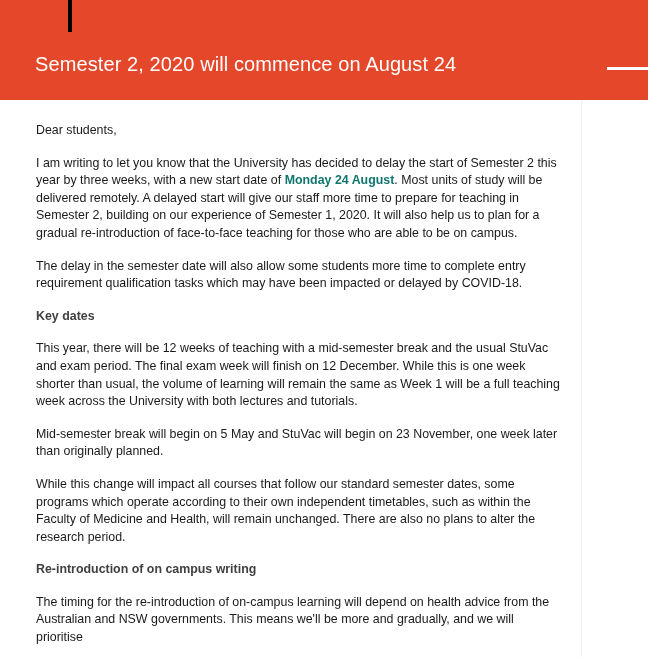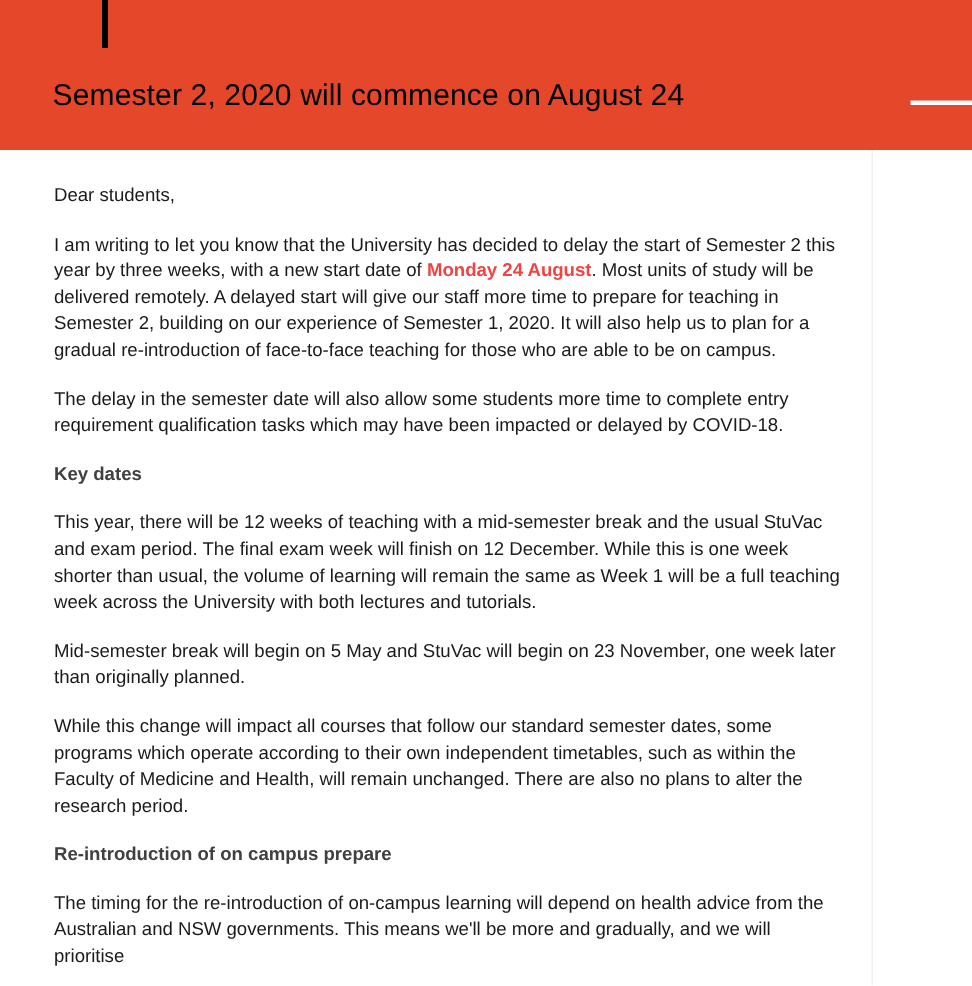--- a/index.html
+++ b/index.html
@@ -30,21 +30,21 @@
     width: 4px;
     height: 34px;
     background: #000000;
   }
   .banner-title {
     position: absolute;
     left: 35px;
     top: 51px;
     font-size: 20px;
     line-height: 26px;
-    color: #000000;
+    color: #ffffff;
     font-weight: 400;
     letter-spacing: 0.1px;
     white-space: nowrap;
   }
   .banner-rule {
     position: absolute;
     left: 607px;
     top: 67px;
     width: 60px;
     height: 3px;
@@ -78,21 +78,21 @@
   }
   h3.subhead {
     margin: 0 0 15px 0;
     font-size: 12.4px;
     line-height: 17.6px;
     font-weight: bold;
     color: #404040;
   }
   .b {
     font-weight: bold;
-    color: #ef4444;
+    color: #0f766e;
   }
 </style>
 </head>
 <body>
 
 <div class="banner">
   <div class="banner-caret"></div>
   <div class="banner-title">Semester 2, 2020 will commence on August 24</div>
   <div class="banner-rule"></div>
 </div>
@@ -108,18 +108,18 @@
 
     <h3 class="subhead">Key dates</h3>
 
     <p class="para">This year, there will be 12 weeks of teaching with a mid-semester break and the usual StuVac and exam period. The final exam week will finish on 12 December. While this is one week shorter than usual, the volume of learning will remain the same as Week 1 will be a full teaching week across the University with both lectures and tutorials.</p>
 
     <p class="para">Mid-semester break will begin on 5 May and StuVac will begin on 23 November, one week later than originally planned.</p>
 
     <p class="para">While this change will impact all courses that follow our standard semester dates, some programs which operate according to their own independent timetables, such as within the Faculty of Medicine and Health, will remain unchanged. There are also no plans to alter the research period.</p>
 
 
-    <h3 class="subhead">Re-introduction of on campus prepare</h3>
+    <h3 class="subhead">Re-introduction of on campus writing</h3>
 
     <p class="para">The timing for the re-introduction of on-campus learning will depend on health advice from the Australian and NSW governments. This means we'll be more and gradually, and we will prioritise</p>
 
   </div>
 </div>
 
 </body></html>

